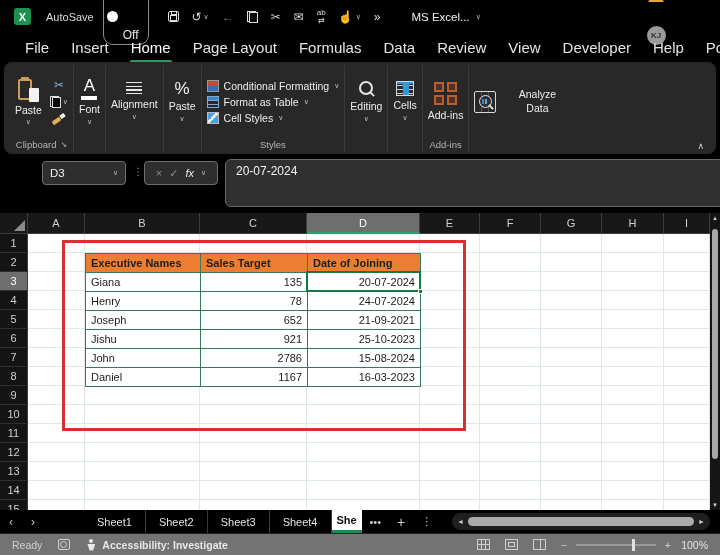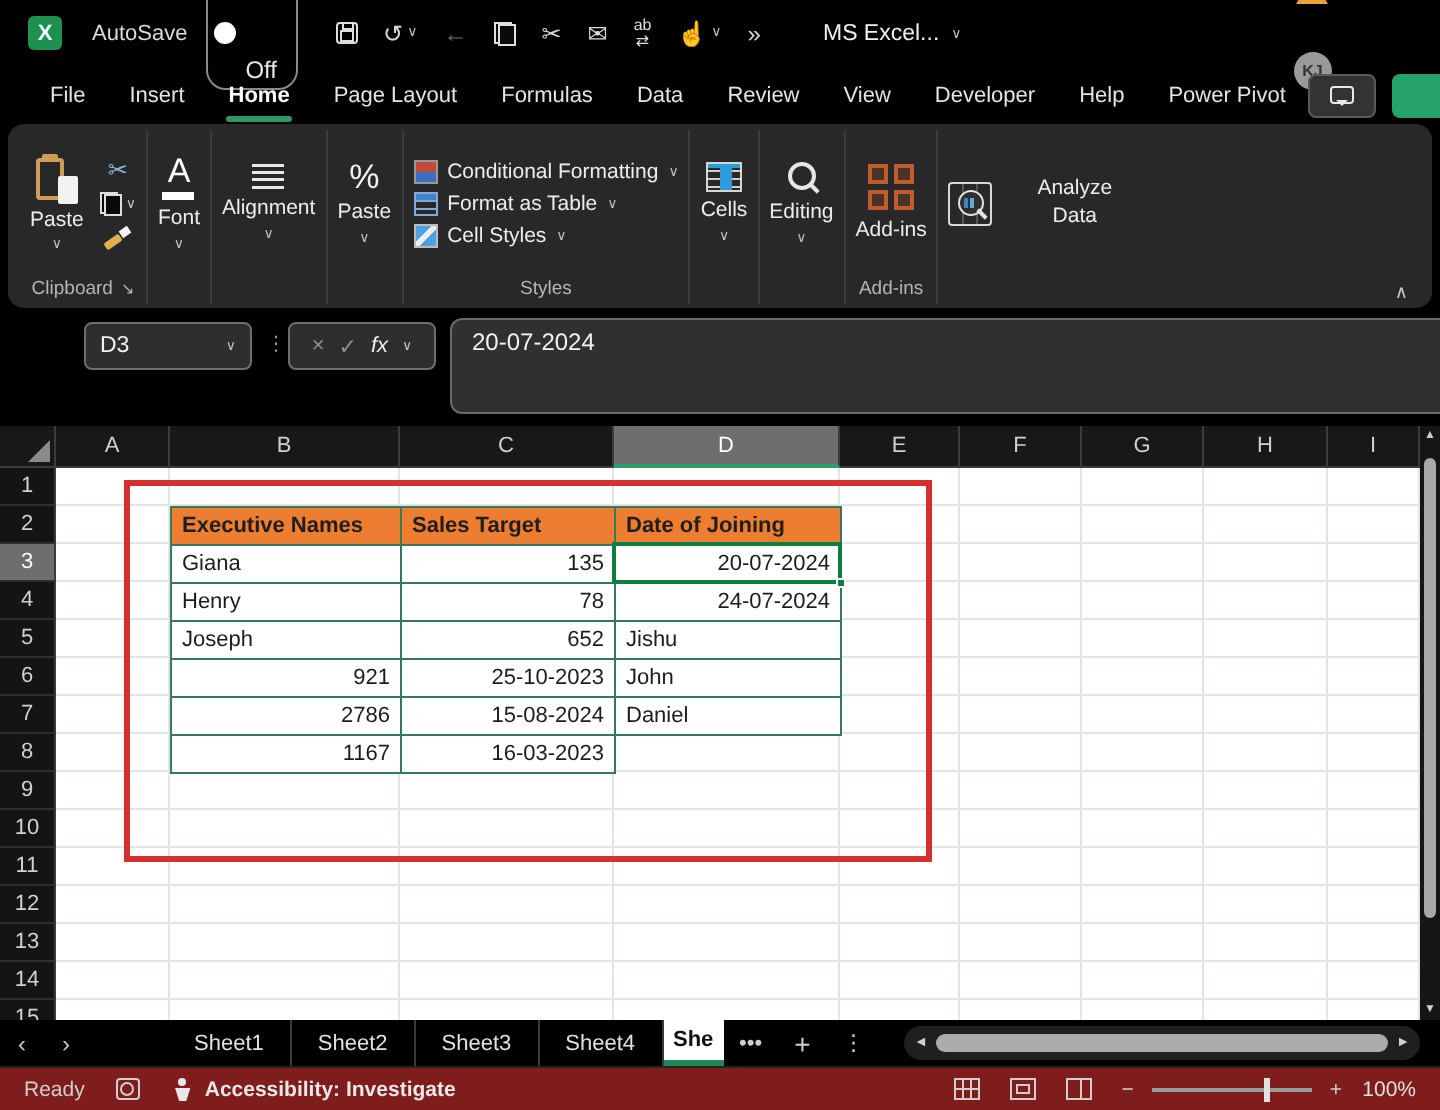--- a/index.html
+++ b/index.html
@@ -34,22 +34,22 @@
   .warn{position:relative;width:0;height:0;border-left:8px solid transparent;border-right:8px solid transparent;border-bottom:13px solid #e8a33d;}
   .warn::after{content:'!';position:absolute;left:-2px;top:2px;font-size:9px;font-weight:700;color:#2b2b2b;}
   .avatar{width:19px;height:19px;border-radius:50%;background:#9a9a9a;color:#333;font-size:8px;font-weight:700;
           display:flex;align-items:center;justify-content:center;}
   .winctl{display:flex;align-items:center;gap:33px;margin-left:12px;}
   .ic-max{width:9px;height:9px;border:1.5px solid #e0e0e0;border-radius:1px;}
   .wbtn{font-size:13px;color:#e6e6e6;line-height:1;}
 
   
   .tabrow{position:absolute;left:0;top:33px;right:0;height:29px;display:flex;align-items:center;padding-left:14px;}
-  .tab{padding:5px 11px;font-size:11px;color:#e4e4e4;position:relative;white-space:nowrap;}
-  .tab.active{font-weight:700;color:#fff;}
+  .tab{padding:5px 11px;font-size:15px;color:#e4e4e4;position:relative;white-space:nowrap;}
+  .tab.active{font-weight:400;color:#fff;}
   .tab.active::after{content:'';position:absolute;left:10px;right:10px;bottom:-2px;height:3px;background:#2e9a62;border-radius:2px;}
   .tabrow-right{margin-left:auto;display:flex;align-items:center;gap:8px;padding-right:10px;}
   .comment-btn{width:34px;height:22px;background:#333;border:1px solid #5a5a5a;border-radius:4px;display:flex;align-items:center;justify-content:center;}
   .bubble{width:12px;height:9px;border:1.5px solid #e8e8e8;border-radius:2px;position:relative;}
   .bubble::after{content:'';position:absolute;left:2px;bottom:-5px;border:3px solid transparent;border-top-color:#e8e8e8;}
   .share-btn{width:40px;height:22px;background:#25a268;border-radius:4px;display:flex;align-items:center;justify-content:center;gap:3px;color:#fff;font-size:11px;}
 
   
   .ribbon{position:absolute;left:4px;right:4px;top:62px;height:92px;background:#282828;border-radius:8px;
           display:flex;align-items:stretch;padding:3px 6px 2px;}
@@ -146,21 +146,21 @@
   .stab{padding:0 13px;font-size:11px;color:#e2e2e2;height:23px;display:flex;align-items:center;border-right:1px solid #3a3a3a;}
   .stab.active{background:#fff;color:#111;font-weight:700;border-right:none;border-bottom:3px solid #1f8a55;
                padding:0 5px;width:30px;overflow:hidden;}
   .sbtn{font-size:11px;color:#cfcfcf;padding:0 8px;}
   .hscroll{position:absolute;left:452px;top:3px;width:258px;height:17px;background:#1f1f1f;border-radius:9px;
            display:flex;align-items:center;padding:0 5px;}
   .hscroll .arr{font-size:7px;color:#cfcfcf;}
   .hthumb{flex:1;height:9px;background:#ababab;border-radius:5px;margin:0 4px;}
 
   
-  .statusbar{position:absolute;left:0;top:533px;right:0;height:22px;background:#7f1d1d;border-top:1px solid #222;
+  .statusbar{position:absolute;left:0;top:533px;right:0;height:22px;background:#737373;border-top:1px solid #222;
              display:flex;align-items:center;padding:0 12px;gap:16px;font-size:10.5px;color:#cfcfcf;}
   .ic-macro{width:12px;height:11px;border:1px solid #cfcfcf;border-radius:2px;position:relative;}
   .ic-macro::after{content:'';position:absolute;left:1px;bottom:1px;width:5px;height:5px;border:1px solid #cfcfcf;border-radius:50%;}
   .acc{display:flex;align-items:center;gap:6px;font-weight:700;color:#e8e8e8;}
   .ic-person{position:relative;width:10px;height:12px;}
   .ic-person::before{content:'';position:absolute;left:3px;top:0;width:4px;height:4px;border-radius:50%;background:#e8e8e8;}
   .ic-person::after{content:'';position:absolute;left:1px;top:5px;width:8px;height:7px;background:#e8e8e8;
         clip-path:polygon(0 0,100% 0,72% 100%,28% 100%);}
   .sb-right{margin-left:auto;display:flex;align-items:center;gap:15px;}
   .ic-vnormal{width:13px;height:11px;border:1px solid #cfcfcf;
@@ -339,31 +339,31 @@
           <span class="chev">∨</span>
         </div>
       </div>
       <div class="glabel">
           <span>Styles</span>
         </div>
     </div>
 
     <div class="grp collapsed">
       <div class="body">
+        <span class="mag-lg"></span>
+        <span class="biglabel">Editing</span>
+        <span class="chev">∨</span>
+      </div>
+      <div class="glabel"></div>
+    </div>
+
+    <div class="grp collapsed">
+      <div class="body">
         <span class="ic-cells"></span>
         <span class="biglabel">Cells</span>
-        <span class="chev">∨</span>
-      </div>
-      <div class="glabel"></div>
-    </div>
-
-    <div class="grp collapsed">
-      <div class="body">
-        <span class="mag-lg"></span>
-        <span class="biglabel">Editing</span>
         <span class="chev">∨</span>
       </div>
       <div class="glabel"></div>
     </div>
 
     <div class="grp">
       <div class="body" style="flex-direction:column;gap:4px;">
         <span class="ic-addins">
             <span></span>
             <span></span>
@@ -580,20 +580,21 @@
         <div class="th">Sales Target</div>
         <div class="th">Date of Joining</div>
         <div>Giana</div>
         <div class="num">135</div>
         <div class="num">20-07-2024</div>
         <div>Henry</div>
         <div class="num">78</div>
         <div class="num">24-07-2024</div>
         <div>Joseph</div>
         <div class="num">652</div>
+        <div class="num">21-09-2021</div>
         <div>Jishu</div>
         <div class="num">921</div>
         <div class="num">25-10-2023</div>
         <div>John</div>
         <div class="num">2786</div>
         <div class="num">15-08-2024</div>
         <div>Daniel</div>
         <div class="num">1167</div>
         <div class="num">16-03-2023</div>
       </div>

